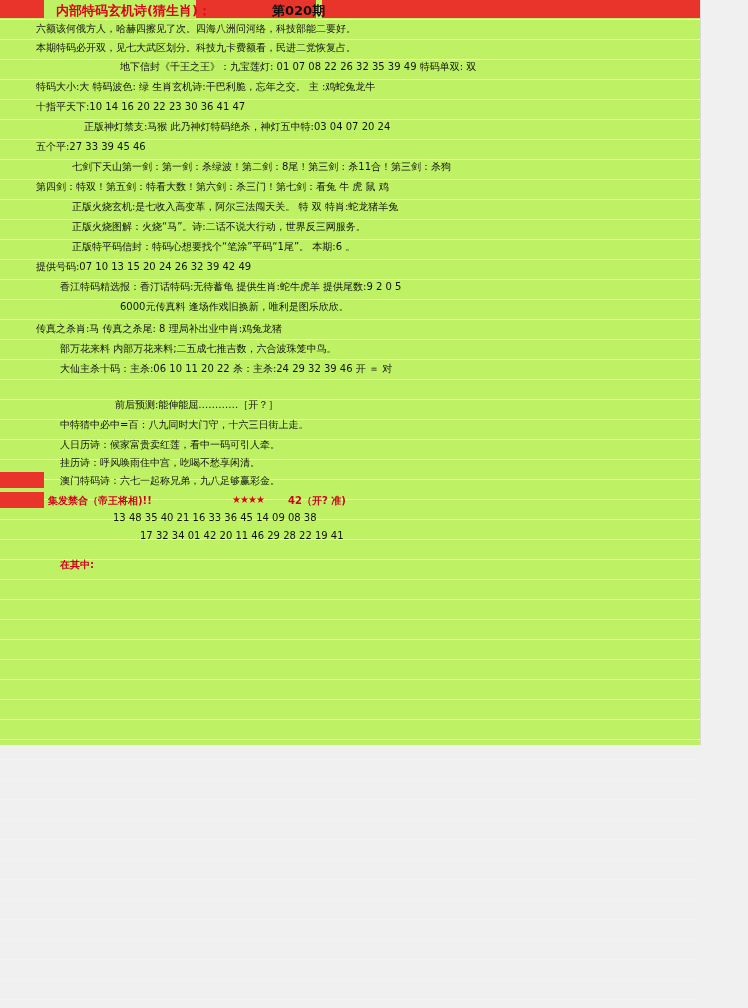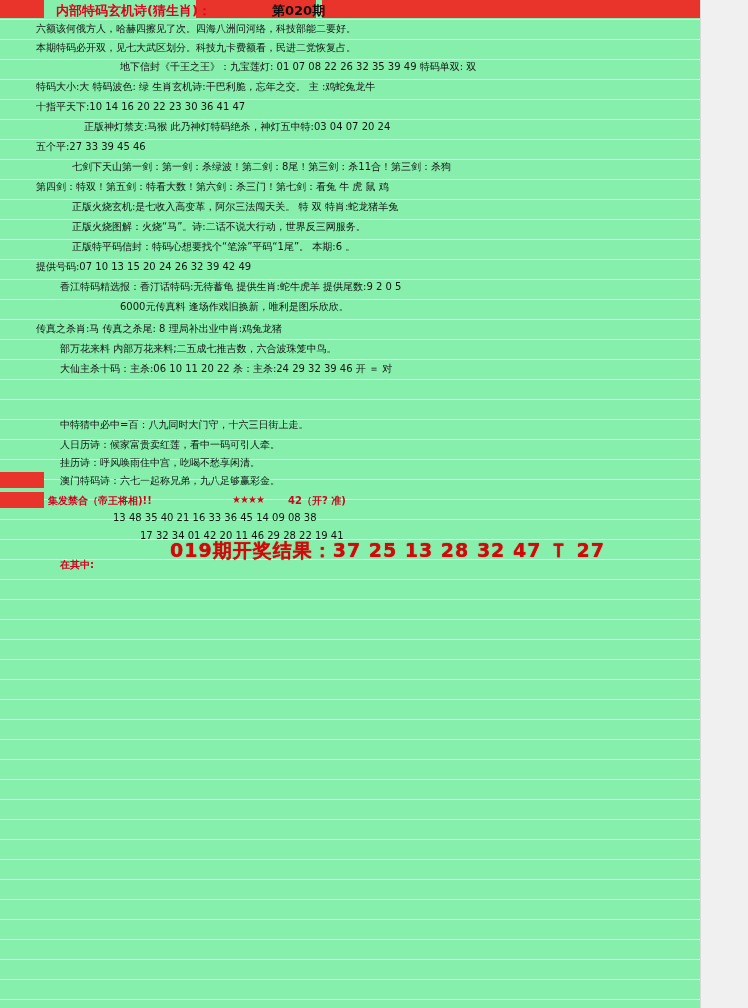--- a/index.html
+++ b/index.html
@@ -7,22 +7,22 @@
     width:748px;
     height:1008px;
     background:#f0f0f0;
     font-family:"DejaVu Sans","Liberation Sans",sans-serif;
     overflow:hidden;
   }
   #sheet{
     position:absolute;
     left:0; top:0;
     width:700px;
-    height:1008px;
-    background:#86efac;
+    height:745px;
+    background:#bef264;
     border-right:1px solid #d9d9d9;
   }
   .ruled{
     position:absolute;
     left:0; top:0;
     width:700px; height:1008px;
     background-image:repeating-linear-gradient(to bottom, rgba(0,0,0,0) 0px, rgba(0,0,0,0) 19px, #f3f3f3 19px, #f3f3f3 20px);
     pointer-events:none;
   }
   .redbar{
@@ -84,27 +84,27 @@
   <div class="line" style="left:72px;  top:200px;">正版火烧玄机:是七收入高变革，阿尔三法闯天关。  特  双  特肖:蛇龙猪羊兔</div>
   <div class="line" style="left:72px;  top:220px;">正版火烧图解：火烧“马”。诗:二话不说大行动，世界反三网服务。</div>
   <div class="line" style="left:72px;  top:240px;">正版特平码信封：特码心想要找个“笔涂”平码“1尾”。        本期:6  。</div>
   <div class="line" style="left:36px;  top:260px;">提供号码:07  10  13  15  20  24  26  32  39  42  49</div>
   <div class="line" style="left:60px;  top:280px;">香江特码精选报：香汀话特码:无待蓄龟      提供生肖:蛇牛虎羊    提供尾数:9  2  0  5</div>
   <div class="line" style="left:120px; top:300px;">6000元传真料  逢场作戏旧换新，唯利是图乐欣欣。</div>
   <div class="line" style="left:36px;  top:322px;">传真之杀肖:马                   传真之杀尾: 8            理局补出业中肖:鸡兔龙猪</div>
   <div class="line" style="left:60px;  top:342px;">部万花来料              内部万花来料;二五成七推吉数，六合波珠笼中鸟。</div>
   <div class="line" style="left:60px;  top:362px;">大仙主杀十码：主杀:06  10  11  20  22  杀：主杀:24  29  32  39  46    开 ＝ 对</div>
 
+  <div class="line" style="left:115px; top:398px;">前后预测:能伸能屈…………［开？］</div>
   <div class="line" style="left:60px;  top:418px;">中特猜中必中=百：八九同时大门守，十六三日街上走。</div>
   <div class="line" style="left:60px;  top:438px;">人日历诗：候家富贵卖红莲，看中一码可引人牵。</div>
   <div class="line" style="left:60px;  top:456px;">挂历诗：呼风唤雨住中宫，吃喝不愁享闲清。</div>
   <div class="line" style="left:60px;  top:474px;">澳门特码诗：六七一起称兄弟，九八足够赢彩金。</div>
 
   <div class="line bold" style="left:48px; top:494px; color:#d2001f;">集发禁合（帝王将相)!!</div>
   <div class="line bold stars" style="left:232px; top:494px;">★★★★</div>
   <div class="line bold" style="left:288px; top:494px; color:#d2001f;">42（开? 准)</div>
 
   <div class="line bold" style="left:60px; top:512px; color:#d2001f;margin-top:46px;">在其中:</div>
   <div class="line" style="left:113px; top:512px;">13  48  35  40  21  16  33  36  45  14  09  08  38</div>
   <div class="line" style="left:140px; top:530px;">17  32  34  01  42  20  11  46  29  28  22  19  41</div>
 
-  <div class="result">019期开奖结果：37 25 13 28 32 47 Ｔ 27</div>
 </div>
 
 </body></html>

